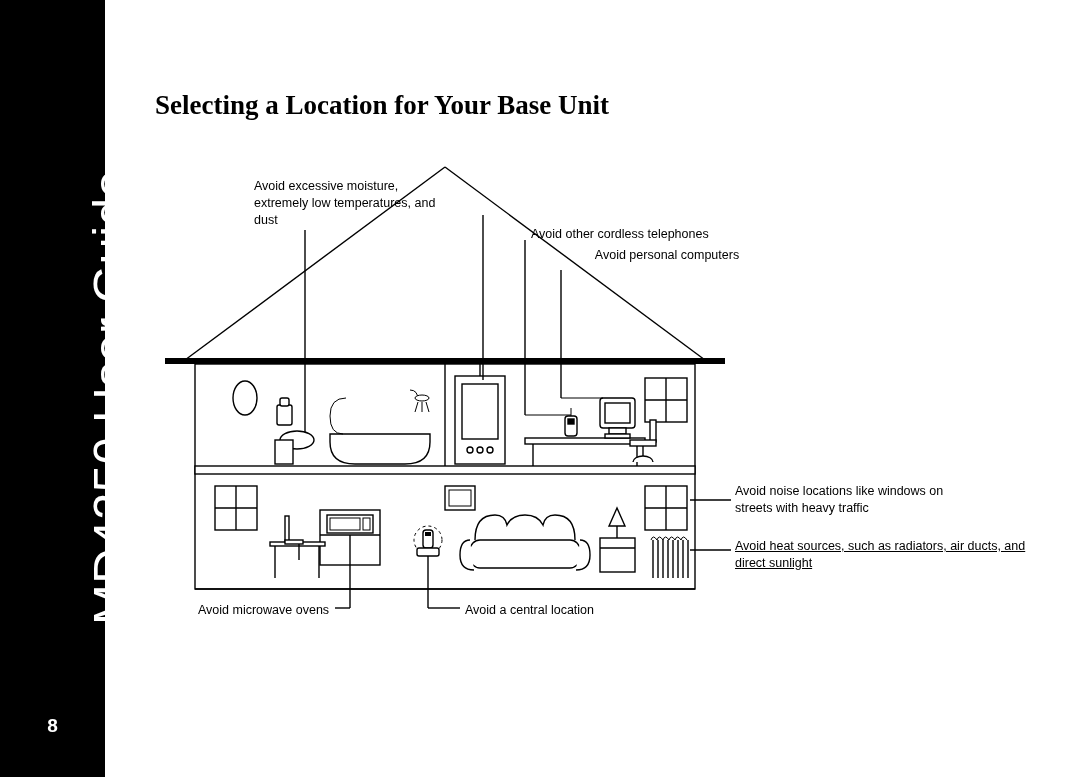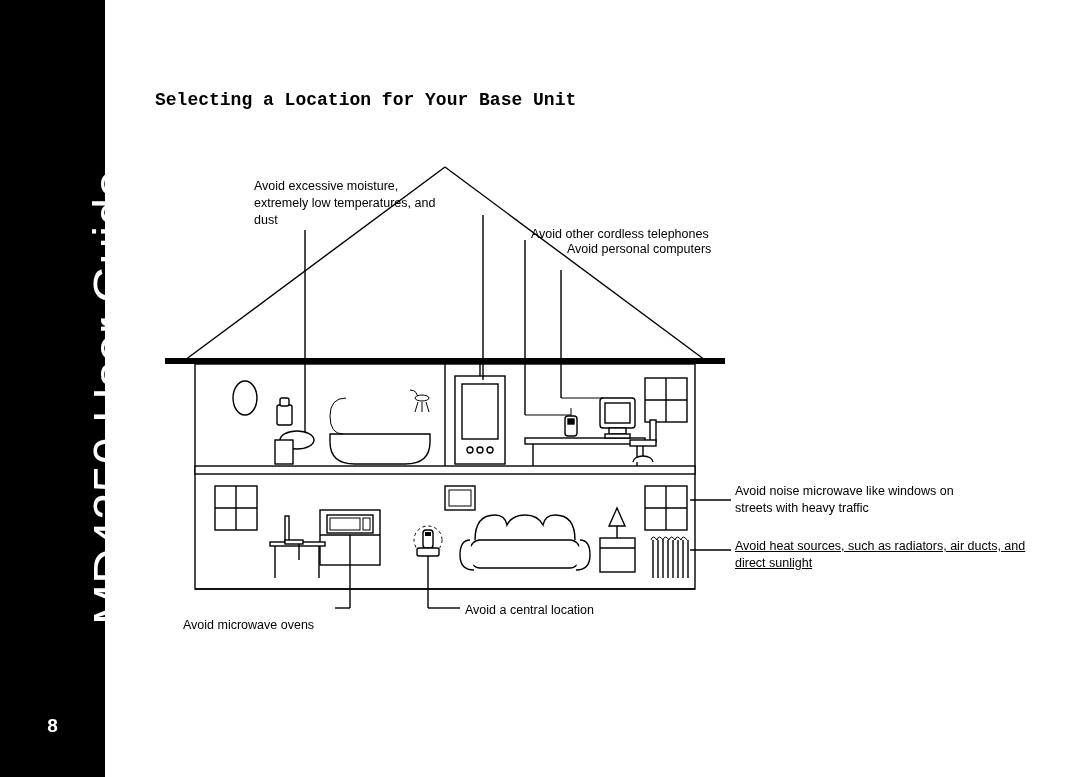--- a/index.html
+++ b/index.html
@@ -44,24 +44,24 @@
     width: 105px;
     color: #fff;
     text-align: center;
     font-size: 19px;
     font-weight: 700;
   }
   .heading {
     position: absolute;
     left: 155px;
     top: 90px;
-    font-size: 18px;
+    font-size: 27px;
     font-weight: 900;
     letter-spacing: 0px;
-    font-family: Liberation Mono, monospace;
+    font-family: Liberation Serif, serif;
   }
   .diagram {
     position: absolute;
     left: 155px;
     top: 140px;
     width: 880px;
     height: 520px;
   }
   .label {
     position: absolute;
@@ -90,27 +90,27 @@
 
   <div class="heading">Selecting a Location for Your Base Unit</div>
 
   <div class="diagram">
 
     <div class="label" style="left:99px; top:38px; width:190px;">Avoid excessive moisture, extremely low temperatures, and dust</div>
 
 
     <div class="label" style="left:376px; top:86px; width:220px;">Avoid other cordless telephones</div>
 
-    <div class="label" style="left:412px; top:101px; width:200px;">Avoid personal computers</div>
-
-    <div class="label" style="left:580px; top:343px; width:230px;">Avoid noise microwave like windows on streets with heavy traffic</div>
+    <div class="label" style="left:412px; top:107px; width:200px;text-align:center;">Avoid personal computers</div>
+
+    <div class="label" style="left:580px; top:343px; width:230px;">Avoid noise locations like windows on streets with heavy traffic</div>
 
     <div class="label" style="left:580px; top:398px; width:295px;text-decoration:underline;">Avoid heat sources, such as radiators, air ducts, and direct sunlight</div>
 
-    <div class="label" style="left:28px; top:462px; width:170px;margin-top:15px;">Avoid microwave ovens</div>
+    <div class="label" style="left:43px; top:462px; width:170px;">Avoid microwave ovens</div>
 
     <div class="label" style="left:310px; top:462px; width:170px;">Avoid a central location</div>
 
     <svg width="880" height="520" style="position:absolute;left:0;top:0;">
 
       <g class="blk">
         <path d="M 10 220 L 30 220"></path>
         <path d="M 30 220 L 290 27"></path>
         <path d="M 290 27 L 550 220"></path>
         <path d="M 550 220 L 570 220"></path>

